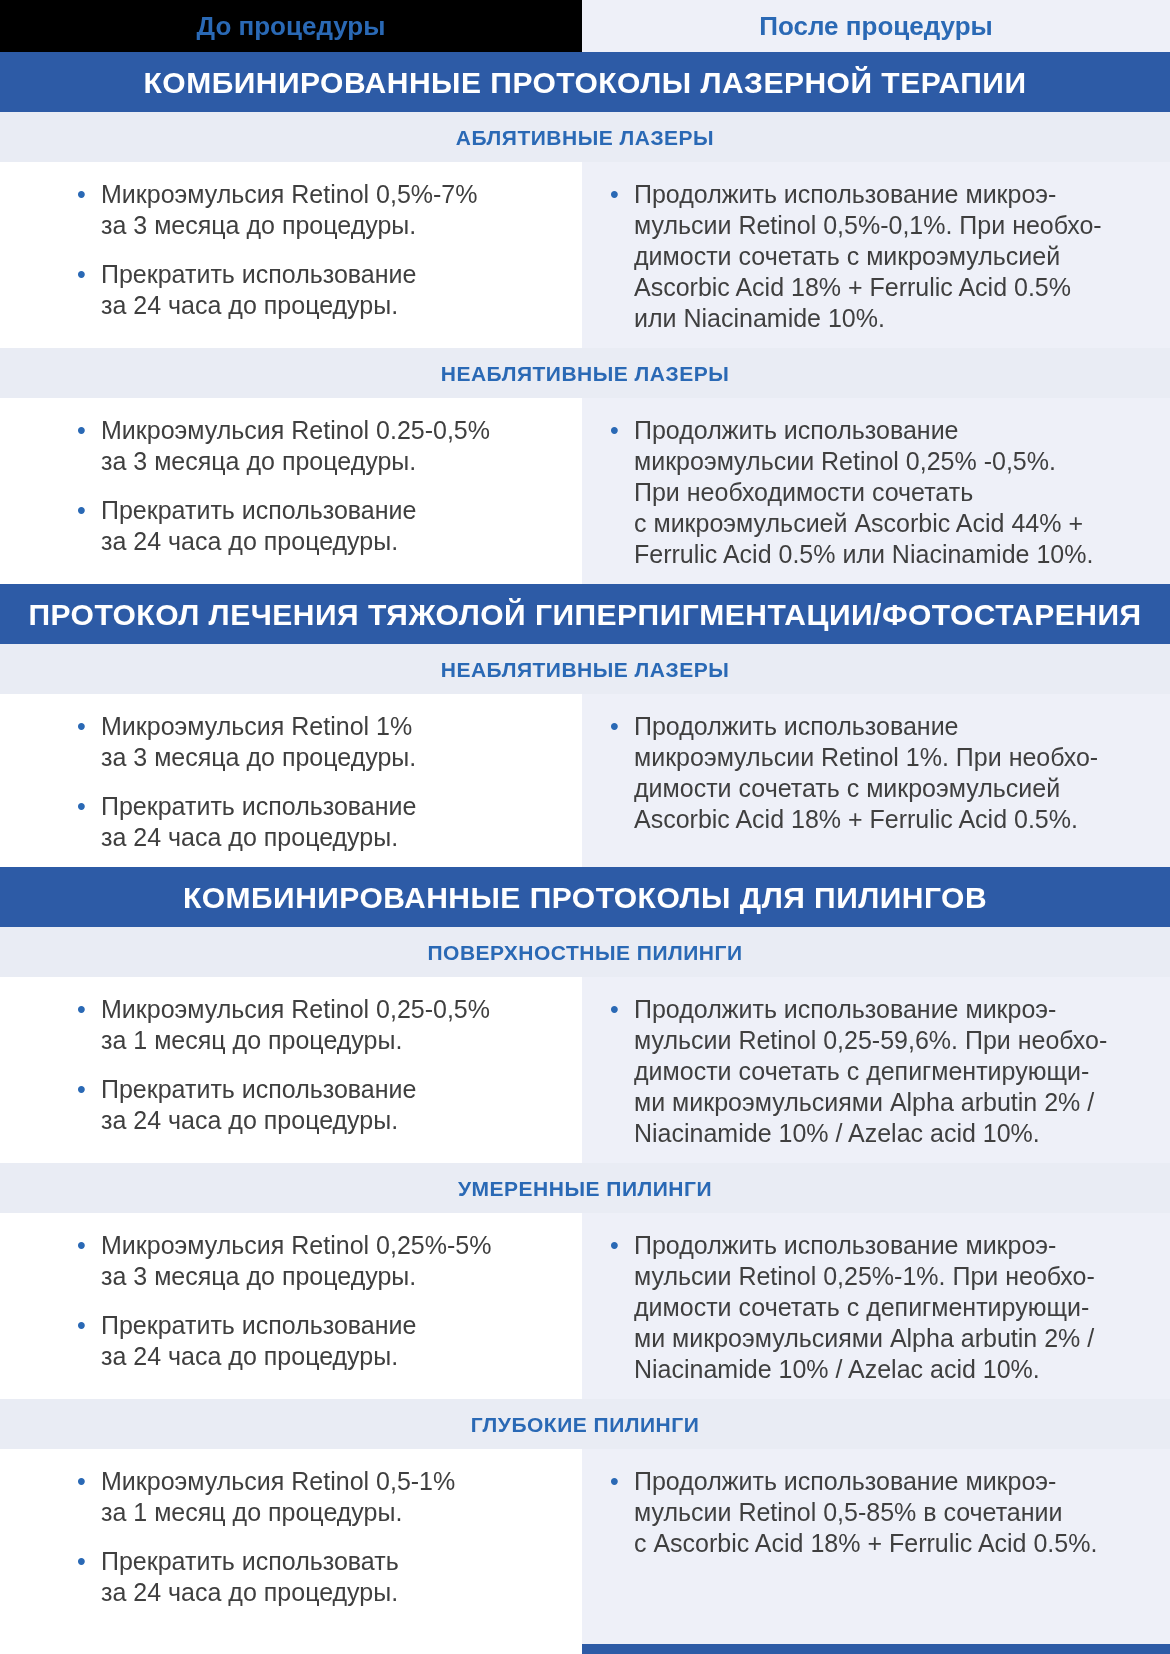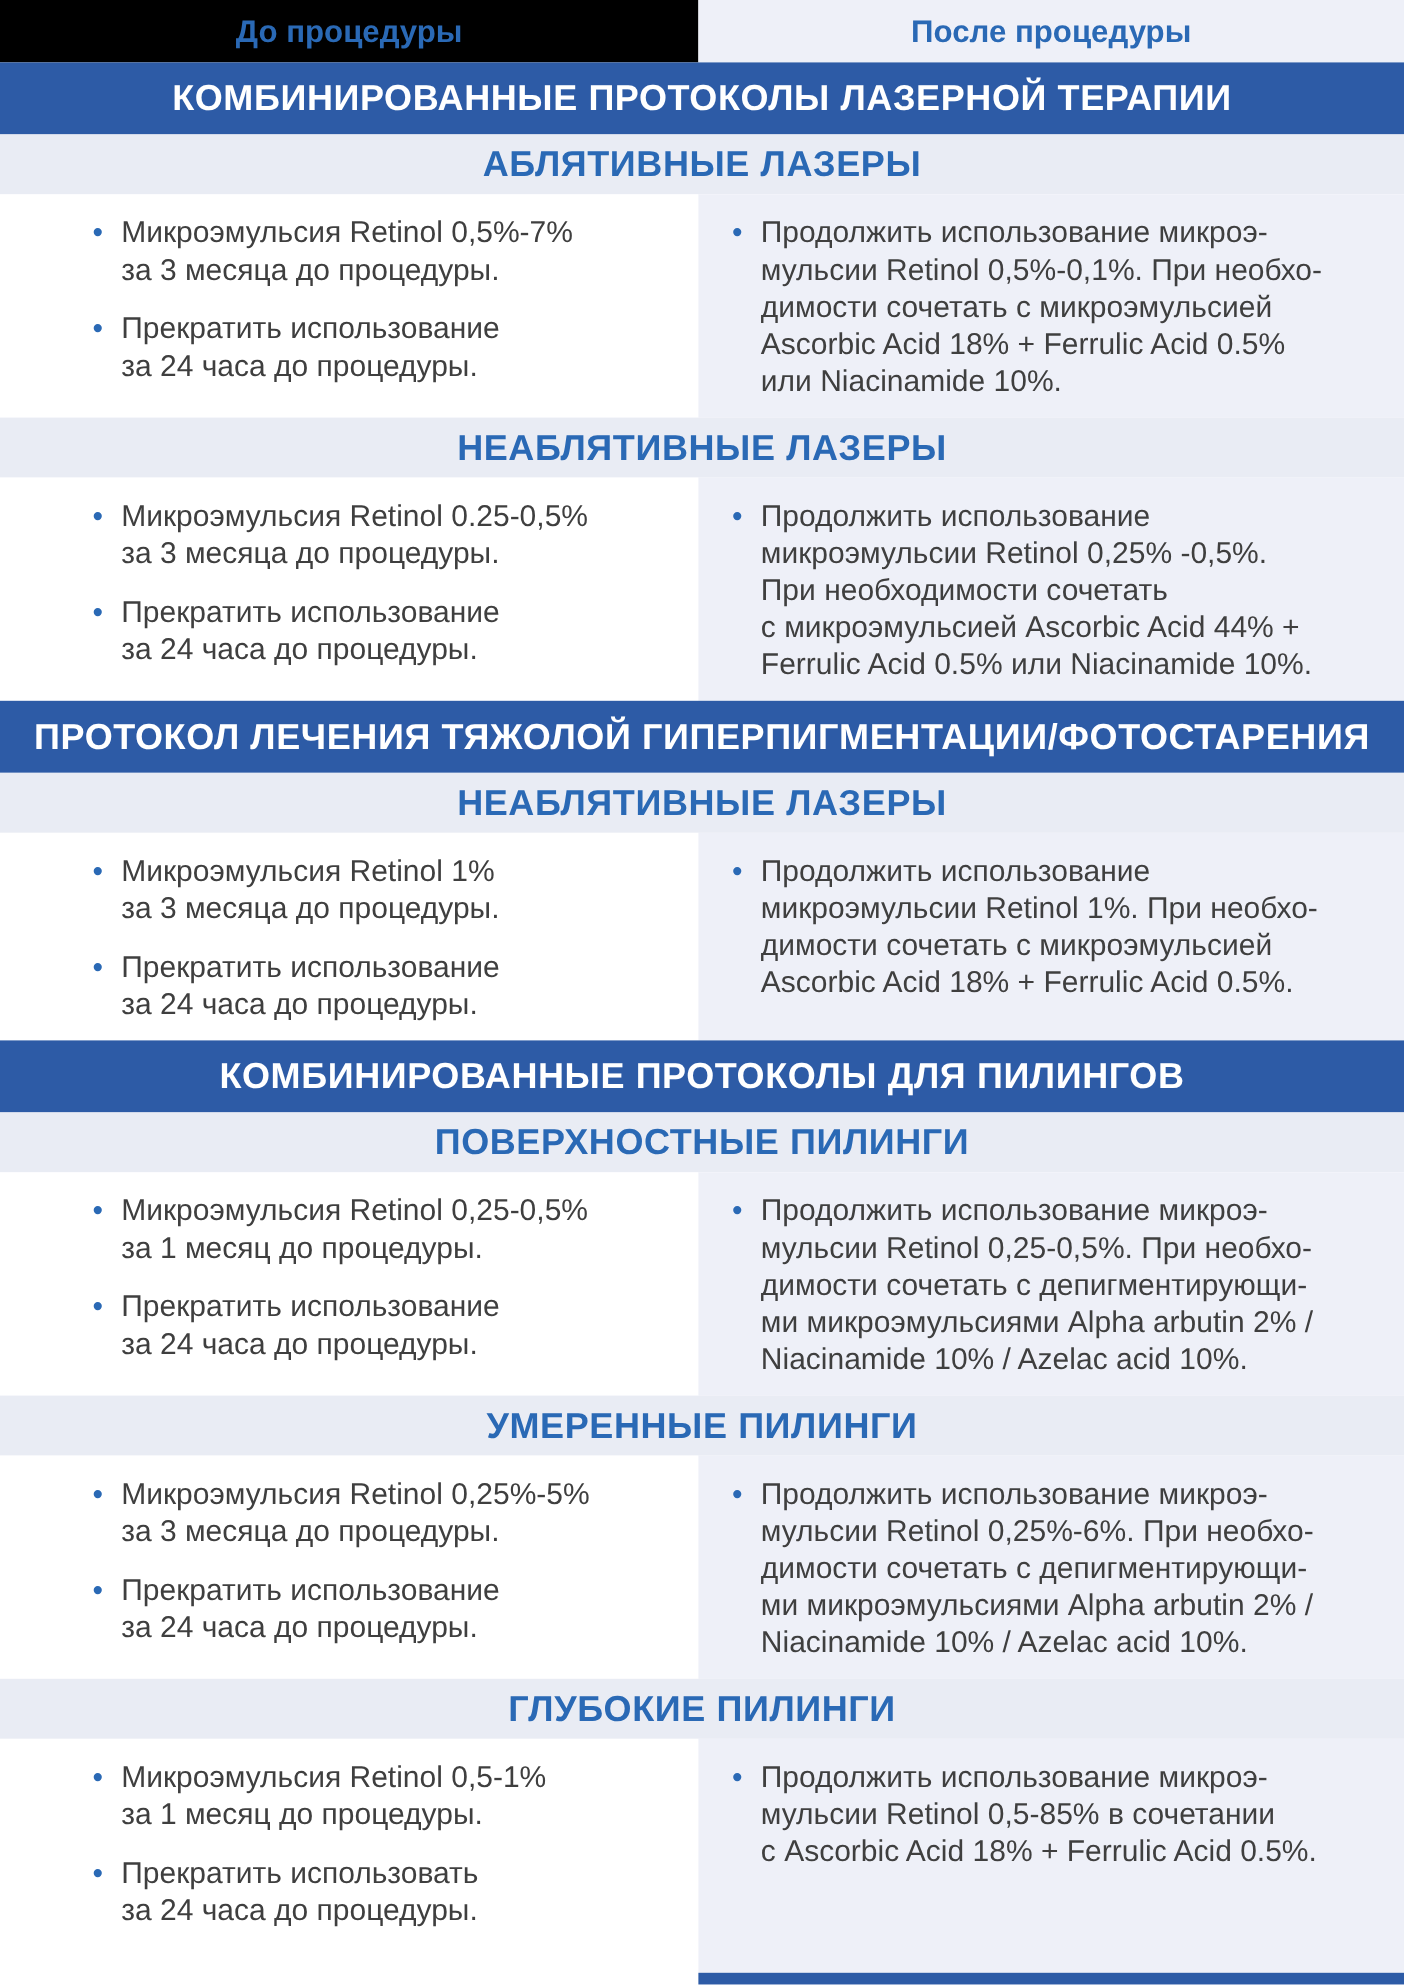--- a/index.html
+++ b/index.html
@@ -62,21 +62,21 @@
   }
   .subtitle{
     height:50px;
     flex:none;
     background:var(--subtitle-bg);
     color:var(--heading-blue);
     display:flex;
     align-items:center;
     justify-content:center;
     font-weight:bold;
-    font-size:30px;
+    font-size:21px;
     letter-spacing:0.5px;
   }
   .row{
     display:flex;
     align-items:stretch;
   }
   .row:last-child{flex:1;}
   .cell{padding:17px 30px 14px 28px;}
   .cell.left{
     width:var(--col-split);
@@ -242,21 +242,21 @@
               <div class="line">Прекратить использование</div>
               <div class="line">за 24 часа до процедуры.</div>
             </div>
           </div>
         </div>
         <div class="cell right">
           <div class="bullet">
             <span class="dot">•</span>
             <div class="bullet-text">
               <div class="line">Продолжить использование микроэ-</div>
-              <div class="line">мульсии Retinol 0,25-0,5%. При необхо-</div>
+              <div class="line">мульсии Retinol 0,25-59,6%. При необхо-</div>
               <div class="line">димости сочетать с депигментирующи-</div>
               <div class="line">ми микроэмульсиями Alpha arbutin 2% /</div>
               <div class="line">Niacinamide 10% / Azelac acid 10%.</div>
             </div>
           </div>
         </div>
       </div>
       <div class="subtitle">
         <span>УМЕРЕННЫЕ ПИЛИНГИ</span>
       </div>
@@ -275,21 +275,21 @@
               <div class="line">Прекратить использование</div>
               <div class="line">за 24 часа до процедуры.</div>
             </div>
           </div>
         </div>
         <div class="cell right">
           <div class="bullet">
             <span class="dot">•</span>
             <div class="bullet-text">
               <div class="line">Продолжить использование микроэ-</div>
-              <div class="line">мульсии Retinol 0,25%-6%. При необхо-</div>
+              <div class="line">мульсии Retinol 0,25%-1%. При необхо-</div>
               <div class="line">димости сочетать с депигментирующи-</div>
               <div class="line">ми микроэмульсиями Alpha arbutin 2% /</div>
               <div class="line">Niacinamide 10% / Azelac acid 10%.</div>
             </div>
           </div>
         </div>
       </div>
       <div class="subtitle">
         <span>ГЛУБОКИЕ ПИЛИНГИ</span>
       </div>

